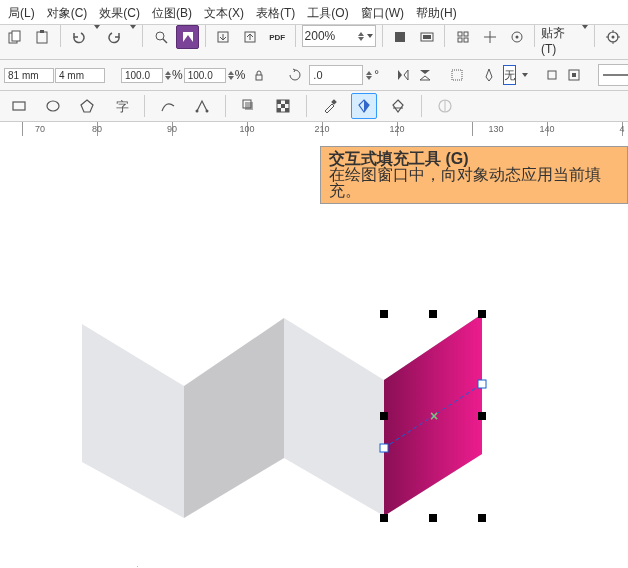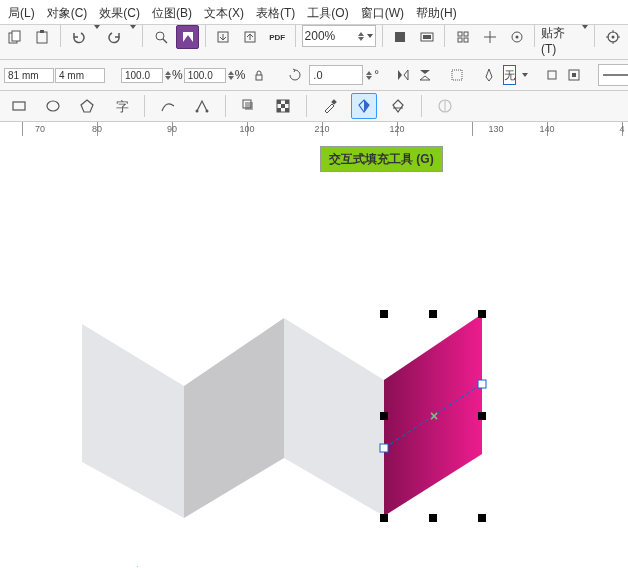--- a/index.html
+++ b/index.html
@@ -16,21 +16,21 @@
 .smallbox{border:1px solid #bbb;background:#fff;height:18px;display:flex;align-items:center;padding:0 3px;font-size:11px}
 .stack{display:flex;gap:1px}
 .stack .smallbox{height:13px;font-size:10px;line-height:13px}
 .tooltab{height:30px;display:flex;align-items:center;gap:8px;padding:0 6px;border-bottom:1px solid #ccc;background:#f7f7f7}
 .tooltab .tbtn{width:24px;height:24px}
 .tbtn.sel{border:1px solid #3399ff;background:#d6ecff}
 .ruler-h{height:18px;background:#fff;border-bottom:1px solid #bbb;position:relative;font-size:9px;color:#666}
 .ruler-h .tick{position:absolute;top:0;width:1px;height:18px;background:#999}
 .ruler-h .num{position:absolute;top:2px;transform:translateX(-50%)}
 .canvas{position:absolute;left:0;right:0;top:136px;bottom:0;background:#fff;overflow:hidden}
-.tooltip{position:absolute;left:320px;top:146px;background:#84cc16;border:1px solid #9a9a9a;padding:4px 8px;font-size:12px;z-index:50;line-height:16px}
+.tooltip{position:absolute;left:320px;top:146px;background:#fdba74;border:1px solid #9a9a9a;padding:4px 8px;font-size:16px;z-index:50;line-height:16px}
 .tooltip .t1{font-weight:bold}
 .watermark{position:absolute;left:94px;top:428px;color:#1b6fd6;font-weight:bold;font-size:14px;font-family:Arial;-webkit-text-stroke:1px #fff;text-shadow:0 0 2px #fff,0 0 2px #fff}
 .handle{position:absolute;width:8px;height:8px;background:#000}
 .centerx{position:absolute;font-weight:bold;font-size:14px;color:#7fbf7f;transform:translate(-50%,-50%)}
 .noneswatch{border:1px solid #2a60c8;background:#fff;width:26px;height:18px;display:flex;align-items:center;justify-content:center;color:#444;font-size:11px}
 svg{display:block}
 .caret{width:0;height:0;border-left:3px solid transparent;border-right:3px solid transparent;border-top:4px solid #555}
 .spin{display:flex;flex-direction:column;margin-left:1px}
 .spin div{width:0;height:0;border-left:3px solid transparent;border-right:3px solid transparent}
 .spin .up{border-bottom:4px solid #666;margin-bottom:1px}
@@ -356,20 +356,21 @@
   <div class="tick" style="left:472px"></div>
     <div class="num" style="left:496px">130</div>
   <div class="tick" style="left:547px"></div>
     <div class="num" style="left:547px">140</div>
   <div class="tick" style="left:622px"></div>
     <div class="num" style="left:622px">4</div>
 </div>
 
 <div class="tooltip">
   <div class="t1">交互式填充工具 (G)</div>
+  <div>在绘图窗口中，向对象动态应用当前填充。</div>
 </div>
 
 <div class="canvas">
 
 <svg width="628" height="432" style="position:absolute;left:0;top:0">
   <defs>
     <linearGradient id="g1" x1="0%" y1="0%" x2="100%" y2="0%">
       <stop offset="0%" stop-color="#8a0f55"></stop>
       <stop offset="100%" stop-color="#ec1c8e"></stop>
     </linearGradient>

